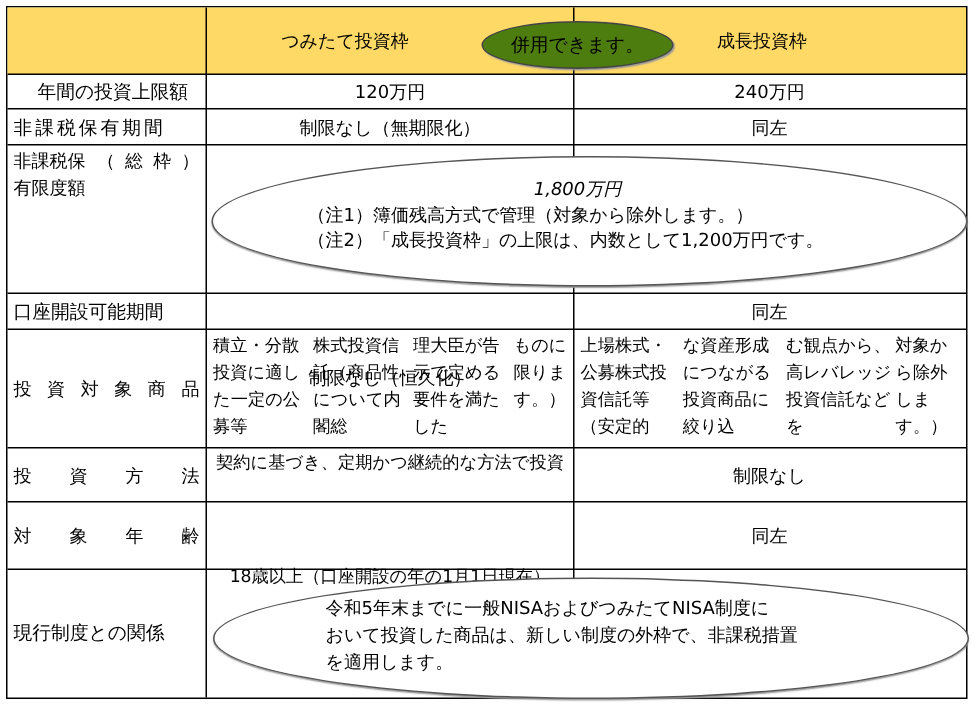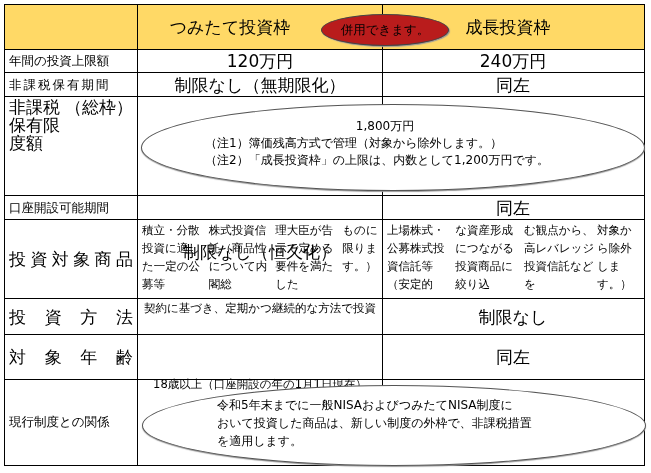--- a/index.html
+++ b/index.html
@@ -4,33 +4,33 @@
 <style>
   html, body { margin: 0; padding: 0; background: #ffffff; }
   body {
     width: 651px; height: 473px; position: relative; overflow: hidden;
     font-family: "DejaVu Sans", "Liberation Sans", sans-serif;
     color: #000;
   }
   .tbl { position: absolute; left: 4px; top: 4px; width: 641px; height: 462px;
     border: 1.5px solid #000; box-sizing: border-box; }
   .cell { position: absolute; box-sizing: border-box; display: flex; align-items: center;
-    font-size: 17px; line-height: 18px; }
+    font-size: 12px; line-height: 18px; }
   .hline { position: absolute; left: 0; width: 100%; height: 1px; background: #000; }
   .vline { position: absolute; width: 1px; background: #000; }
   .hdr-bg { position: absolute; left: 0; top: 0; width: 100%; height: 45px; background: #FFD966; }
   .center { justify-content: center; text-align: center; }
   .label { padding-left: 4px; font-size: 12.5px; }
   .spread { justify-content: space-between; padding: 0 4px; }
   .multi { align-items: flex-start; padding: 1px 4px; flex-direction: row; justify-content: center; }
   .ellipse { position: absolute; border: 1px solid #555; border-radius: 50%; background: #fff;
     box-shadow: 0 1px 1px #999; }
   .oval-note { position: absolute; display: flex; flex-direction: column; font-size: 12px; line-height: 17px; }
   .badge { position: absolute; left: 316px; top: 9px; width: 126px; height: 30px;
-    border: 1px solid #444; border-radius: 50%; background: #b91c1c;
+    border: 1px solid #444; border-radius: 50%; background: #4d7c0f;
     display: flex; align-items: center; justify-content: center; font-size: 12.5px;
     box-shadow: 1px 1px 1px #999; }
 </style>
 </head>
 <body>
 
 <div class="tbl">
   <div class="hdr-bg"></div>
 
   <div class="hline" style="top:44px"></div>
@@ -42,40 +42,40 @@
   <div class="hline" style="top:329px"></div>
   <div class="hline" style="top:374px"></div>
 
   <div class="vline" style="left:132px; top:0; height:100%"></div>
   <div class="vline" style="left:377px; top:0; height:100%"></div>
 
   <div class="cell center" style="left:133px; top:0; width:244px; height:44px; padding-right:60px;">つみたて投資枠</div>
   <div class="cell center" style="left:378px; top:0; width:260px; height:44px; padding-right:10px;">成長投資枠</div>
   <div class="badge">併用できます。</div>
 
-  <div class="cell label" style="left:0; top:45px; width:132px; height:22px;">年間の投資上限額</div>
+  <div class="cell label" style="left:16px; top:45px; width:132px; height:22px;">年間の投資上限額</div>
   <div class="cell center" style="left:133px; top:45px; width:244px; height:22px;">120万円</div>
   <div class="cell center" style="left:378px; top:45px; width:260px; height:22px;">240万円</div>
 
   <div class="cell label" style="left:0; top:68px; width:132px; height:23px; letter-spacing:2px;">非課税保有期間</div>
   <div class="cell center" style="left:133px; top:68px; width:244px; height:23px;">制限なし（無期限化）</div>
   <div class="cell center" style="left:378px; top:68px; width:260px; height:23px;">同左</div>
 
   <div class="cell multi" style="left:0; top:92px; width:132px; height:98px; padding-left:4px;">
     <span>非課税保有限度額</span>
     <span style="display:flex; justify-content:space-between; width:118px;">
       <span>（</span>
       <span>総</span>
       <span>枠</span>
       <span>）</span>
     </span>
   </div>
   <div class="ellipse" style="left:136px; top:99px; width:502px; height:85px;"></div>
   <div class="oval-note" style="left:200px; top:113px; width:400px; align-items:flex-start;">
-    <span style="align-self:center; margin-right:40px;">1,800万円</span>
+    <span style="align-self:center; margin-right:40px;font-style:italic;">1,800万円</span>
     <span>（注1）簿価残高方式で管理（対象から除外します。）</span>
     <span>（注2）「成長投資枠」の上限は、内数として1,200万円です。</span>
   </div>
 
   <div class="cell label" style="left:0; top:191px; width:132px; height:23px;">口座開設可能期間</div>
   <div class="cell center" style="left:133px; top:191px; width:244px; height:23px;margin-top:44px;">制限なし（恒久化）</div>
   <div class="cell center" style="left:378px; top:191px; width:260px; height:23px;">同左</div>
 
   <div class="cell spread" style="left:0; top:215px; width:132px; height:78px;">
     <span>投</span>

